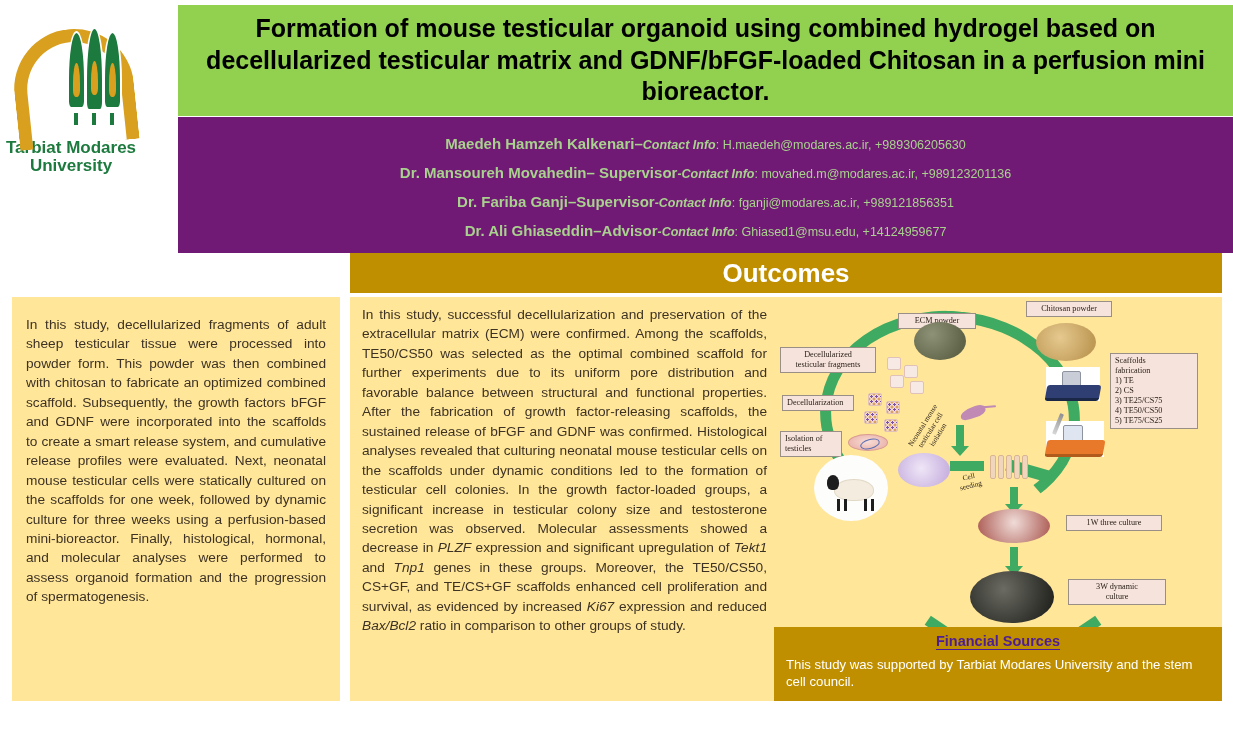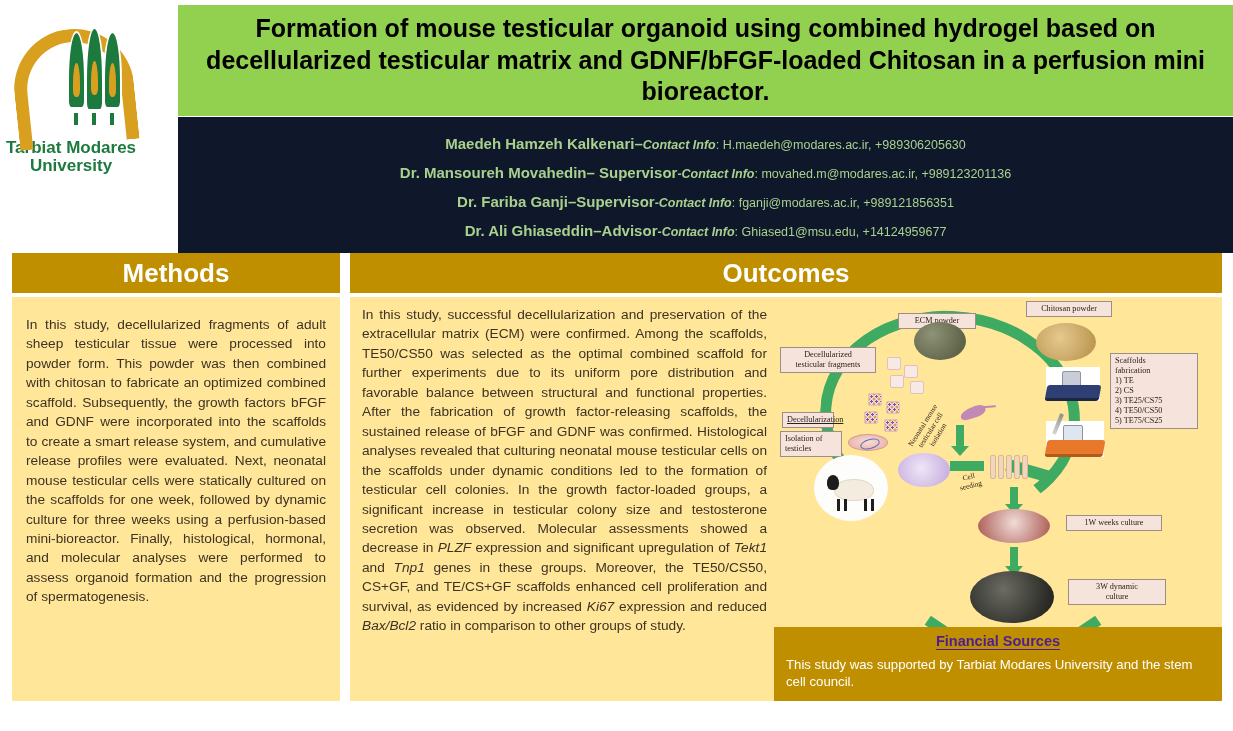--- a/index.html
+++ b/index.html
@@ -61,21 +61,21 @@
     padding: 2px 18px;
   }
   .title-text {
     color: #000000; font-weight: bold; font-size: 25px; line-height: 1.26;
     text-align: center; font-family: "Liberation Sans", sans-serif;
   }
 
   
   .author-bar {
     position: absolute; left: 178px; top: 117px; width: 1055px; height: 136px;
-    background: #0f172a;
+    background: #701a75;
     display: flex; flex-direction: column; align-items: center; justify-content: space-evenly;
     padding: 6px 10px 2px;
   }
   .author-line {
     color: #a9d18e; font-size: 14.5px; text-align: center;
     font-family: "Liberation Sans", sans-serif; white-space: nowrap;
   }
   .author-line .nm { font-weight: bold; font-size: 15px; }
   .author-line .ci { font-style: italic; font-weight: bold; font-size: 12.5px; }
   .author-line .dt { font-size: 12.5px; }
@@ -275,23 +275,20 @@
       <span class="nm">Dr. Mansoureh Movahedin– Supervisor</span><span class="ci">-Contact Info</span><span class="dt">: movahed.m@modares.ac.ir, +989123201136</span>
     </div>
     <div class="author-line">
       <span class="nm">Dr. Fariba Ganji–Supervisor</span><span class="ci">-Contact Info</span><span class="dt">: fganji@modares.ac.ir, +989121856351</span>
     </div>
     <div class="author-line">
       <span class="nm">Dr. Ali Ghiaseddin–Advisor</span><span class="ci">-Contact Info</span><span class="dt">: Ghiased1@msu.edu, +14124959677</span>
     </div>
   </div>
 
-  <div class="panel-head" id="methods-head">
-    <span>Methods</span>
-  </div>
   <div class="panel-body" id="methods-body">
     <p class="body-text">In this study, decellularized fragments of adult sheep testicular tissue were processed into powder form. This powder was then combined with chitosan to fabricate an optimized combined scaffold. Subsequently, the growth factors bFGF and GDNF were incorporated into the scaffolds to create a smart release system, and cumulative release profiles were evaluated. Next, neonatal mouse testicular cells were statically cultured on the scaffolds for one week, followed by dynamic culture for three weeks using a perfusion-based mini-bioreactor. Finally, histological, hormonal, and molecular analyses were performed to assess organoid formation and the progression of spermatogenesis.</p>
   </div>
 
   <div class="panel-head" id="outcomes-head">
     <span>Outcomes</span>
   </div>
   <div class="panel-body" id="outcomes-body">
 
     <p class="body-text" id="outcomes-text">In this study, successful decellularization and preservation of the extracellular matrix (ECM) were confirmed. Among the scaffolds, TE50/CS50 was selected as the optimal combined scaffold for further experiments due to its uniform pore distribution and favorable balance between structural and functional properties. After the fabrication of growth factor-releasing scaffolds, the sustained release of bFGF and GDNF was confirmed. Histological analyses revealed that culturing neonatal mouse testicular cells on the scaffolds under dynamic conditions led to the formation of testicular cell colonies. In the growth factor-loaded groups, a significant increase in testicular colony size and testosterone secretion was observed. Molecular assessments showed a decrease in <i>PLZF</i> expression and significant upregulation of <i>Tekt1</i> and <i>Tnp1</i> genes in these groups. Moreover, the TE50/CS50, CS+GF, and TE/CS+GF scaffolds enhanced cell proliferation and survival, as evidenced by increased <i>Ki67</i> expression and reduced <i>Bax/Bcl2</i> ratio in comparison to other groups of study.</p>
@@ -306,21 +303,21 @@
       <div class="dlabel c" style="left:252px; top:4px; width:86px;">Chitosan powder</div>
       <div class="photo ph-chit" style="left:262px; top:26px; width:60px; height:38px;"></div>
 
       <div class="dlabel c" style="left:6px; top:50px; width:96px; white-space:pre-line;">Decellularized
 testicular fragments</div>
       <div class="frag pale" style="left:113px; top:60px;"></div>
       <div class="frag pale" style="left:130px; top:68px;"></div>
       <div class="frag pale" style="left:116px; top:78px;"></div>
       <div class="frag pale" style="left:136px; top:84px;"></div>
 
-      <div class="dlabel" style="left:8px; top:115px; width:52px;text-decoration:underline;">Decellularization</div>
+      <div class="dlabel" style="left:8px; top:98px; width:72px;">Decellularization</div>
       <div class="frag dots" style="left:94px; top:96px;"></div>
       <div class="frag dots" style="left:112px; top:104px;"></div>
       <div class="frag dots" style="left:90px; top:114px;"></div>
       <div class="frag dots" style="left:110px; top:122px;"></div>
 
       <div class="dlabel" style="left:6px; top:134px; width:62px; white-space:pre-line;">Isolation of
 testicles</div>
       <div class="testis" style="left:74px; top:137px;"></div>
 
       <div class="photo ph-sheep" style="left:40px; top:158px; width:74px; height:66px;">
@@ -368,21 +365,21 @@
       <div class="scaffold-strips" style="left:216px; top:158px;">
         <i></i>
           <i></i>
           <i></i>
           <i></i>
           <i></i>
       </div>
       <div class="arrow arrow-v" style="left:236px; top:190px; height:18px;"></div>
 
       <div class="photo ph-plate" style="left:204px; top:212px; width:72px; height:34px;"></div>
-      <div class="dlabel c" style="left:292px; top:218px; width:96px;">1W weeks culture</div>
+      <div class="dlabel c" style="left:292px; top:218px; width:96px;">1W three culture</div>
       <div class="arrow arrow-v" style="left:236px; top:250px; height:20px;"></div>
 
       <div class="photo ph-bior" style="left:196px; top:274px; width:84px; height:52px;"></div>
       <div class="dlabel c" style="left:294px; top:282px; width:98px; white-space:pre-line;">3W dynamic
 culture</div>
 
       <div class="arrow" style="left:150px; top:330px; width:44px; height:11px; transform:rotate(34deg);"></div>
       <div class="arrow arrow-v" style="left:234px; top:330px; height:20px;"></div>
       <div class="arrow" style="left:284px; top:330px; width:44px; height:11px; transform:rotate(-34deg);"></div>
 

